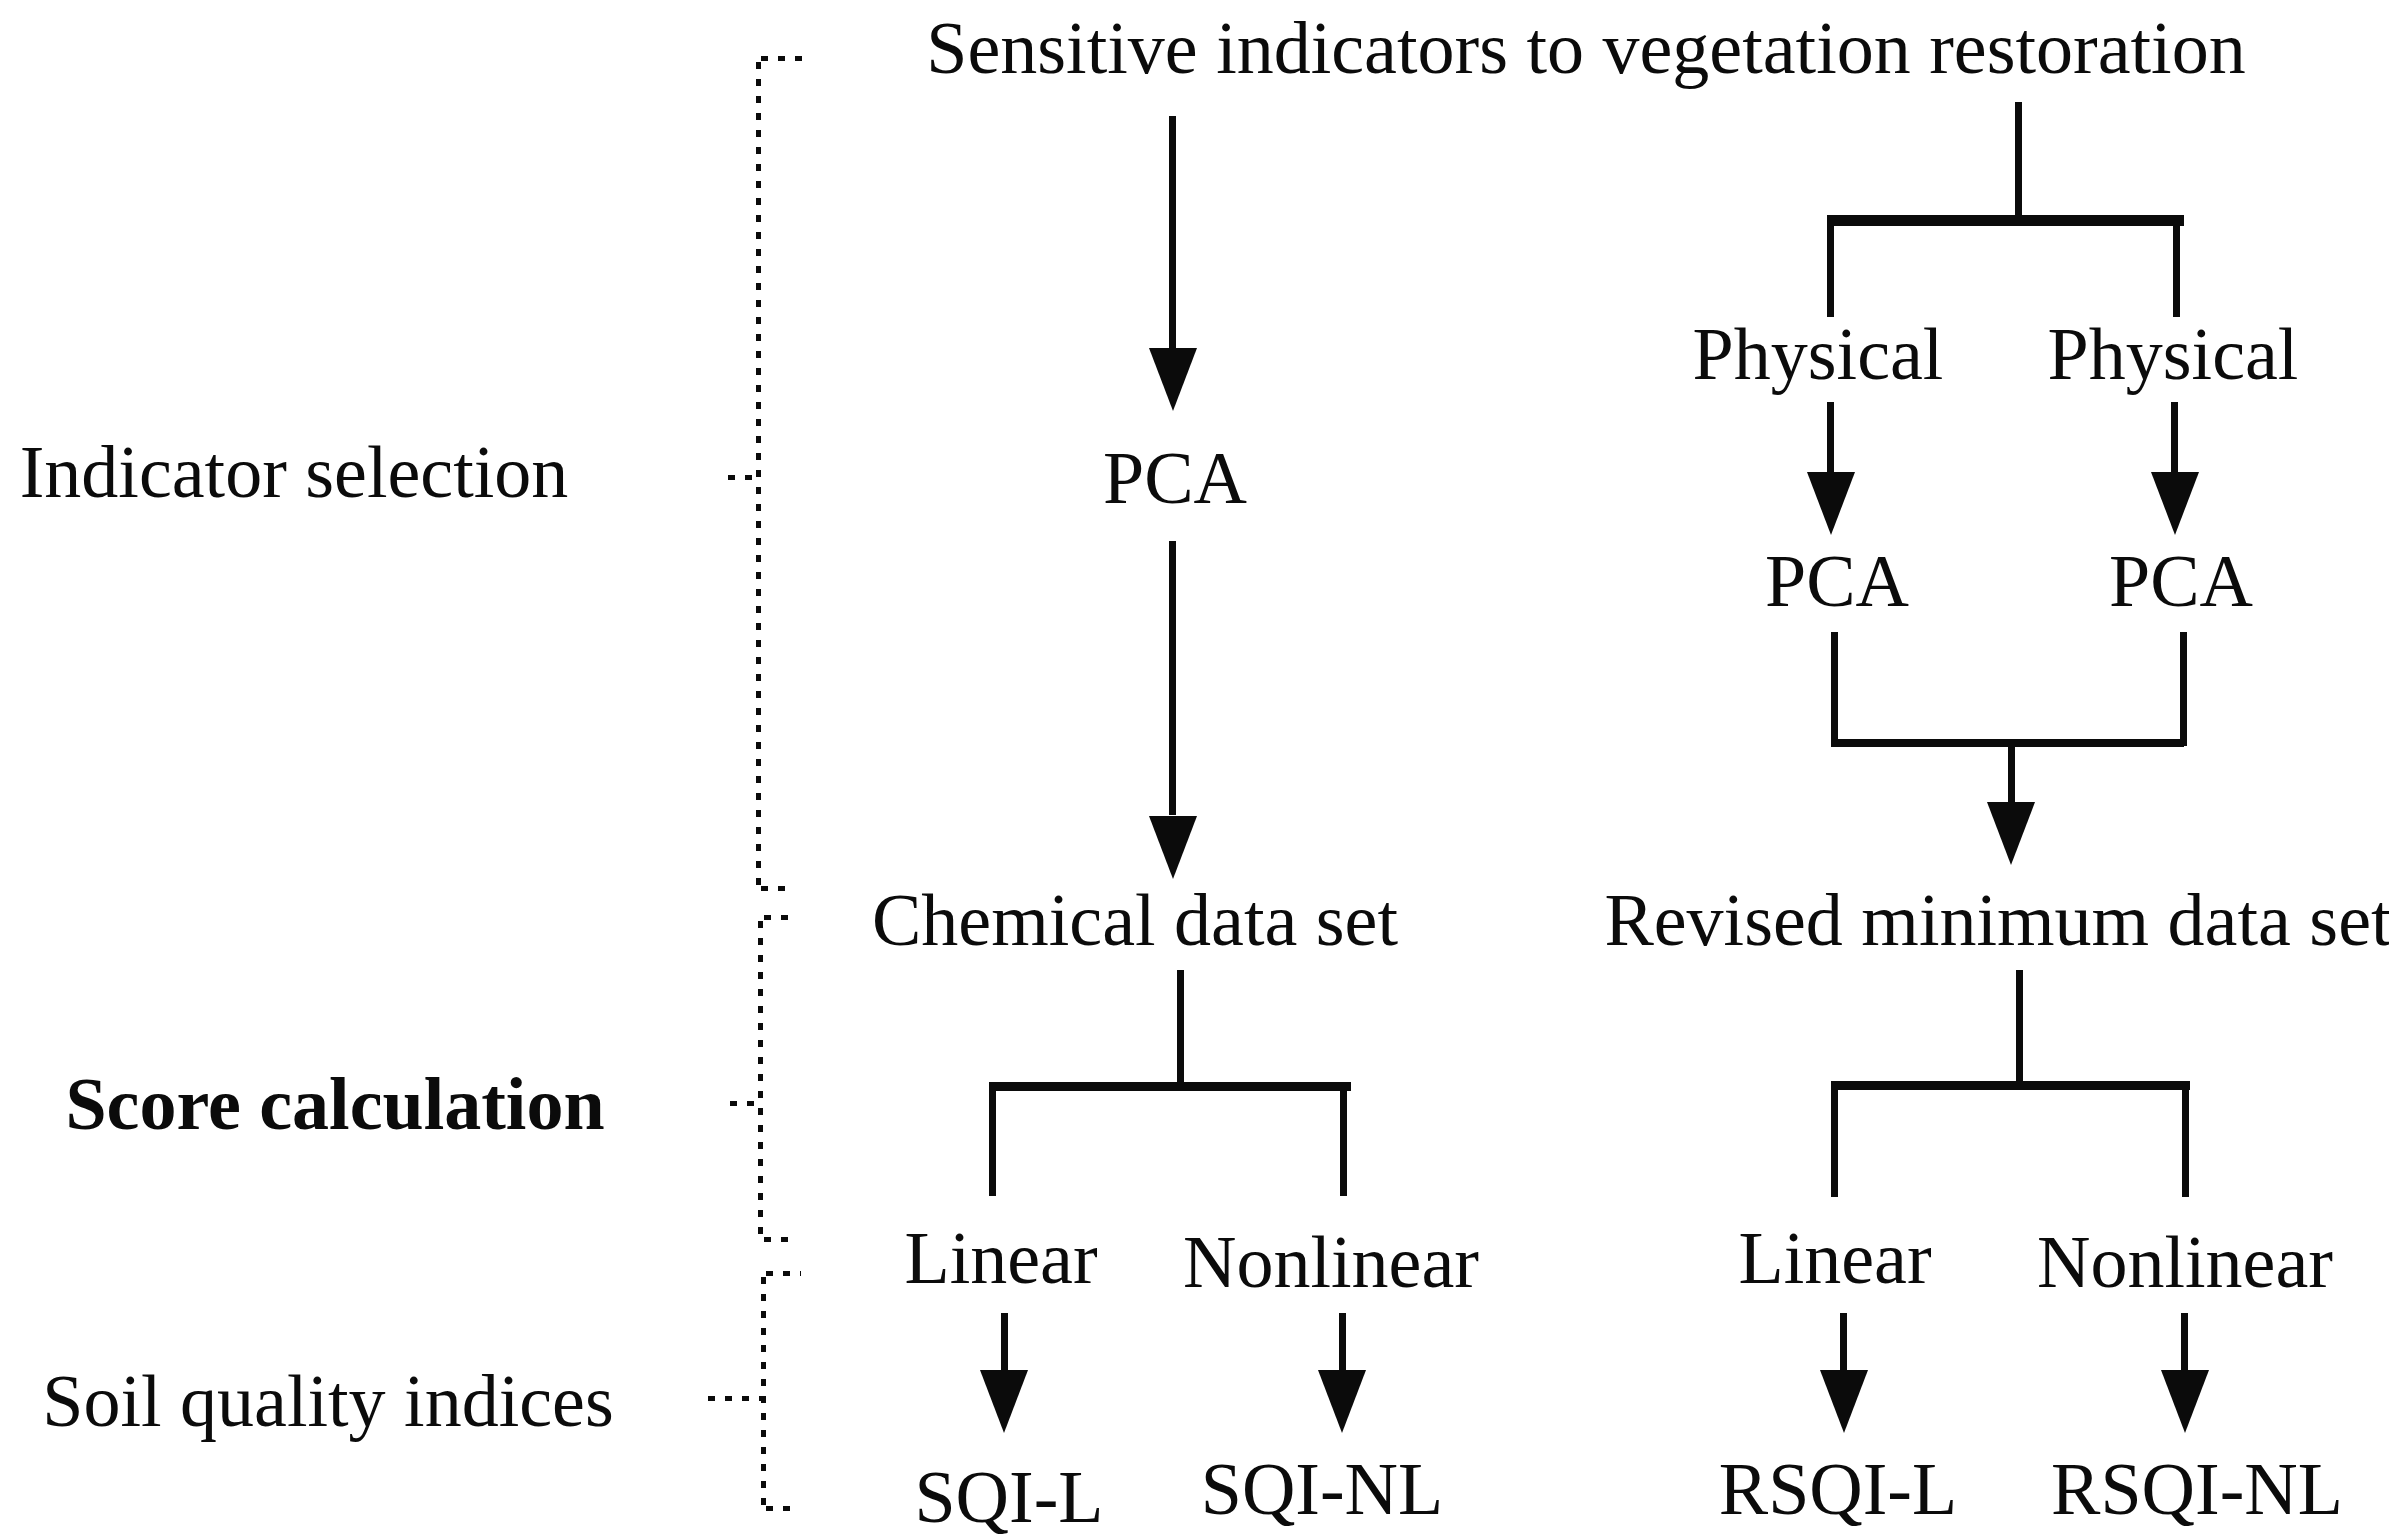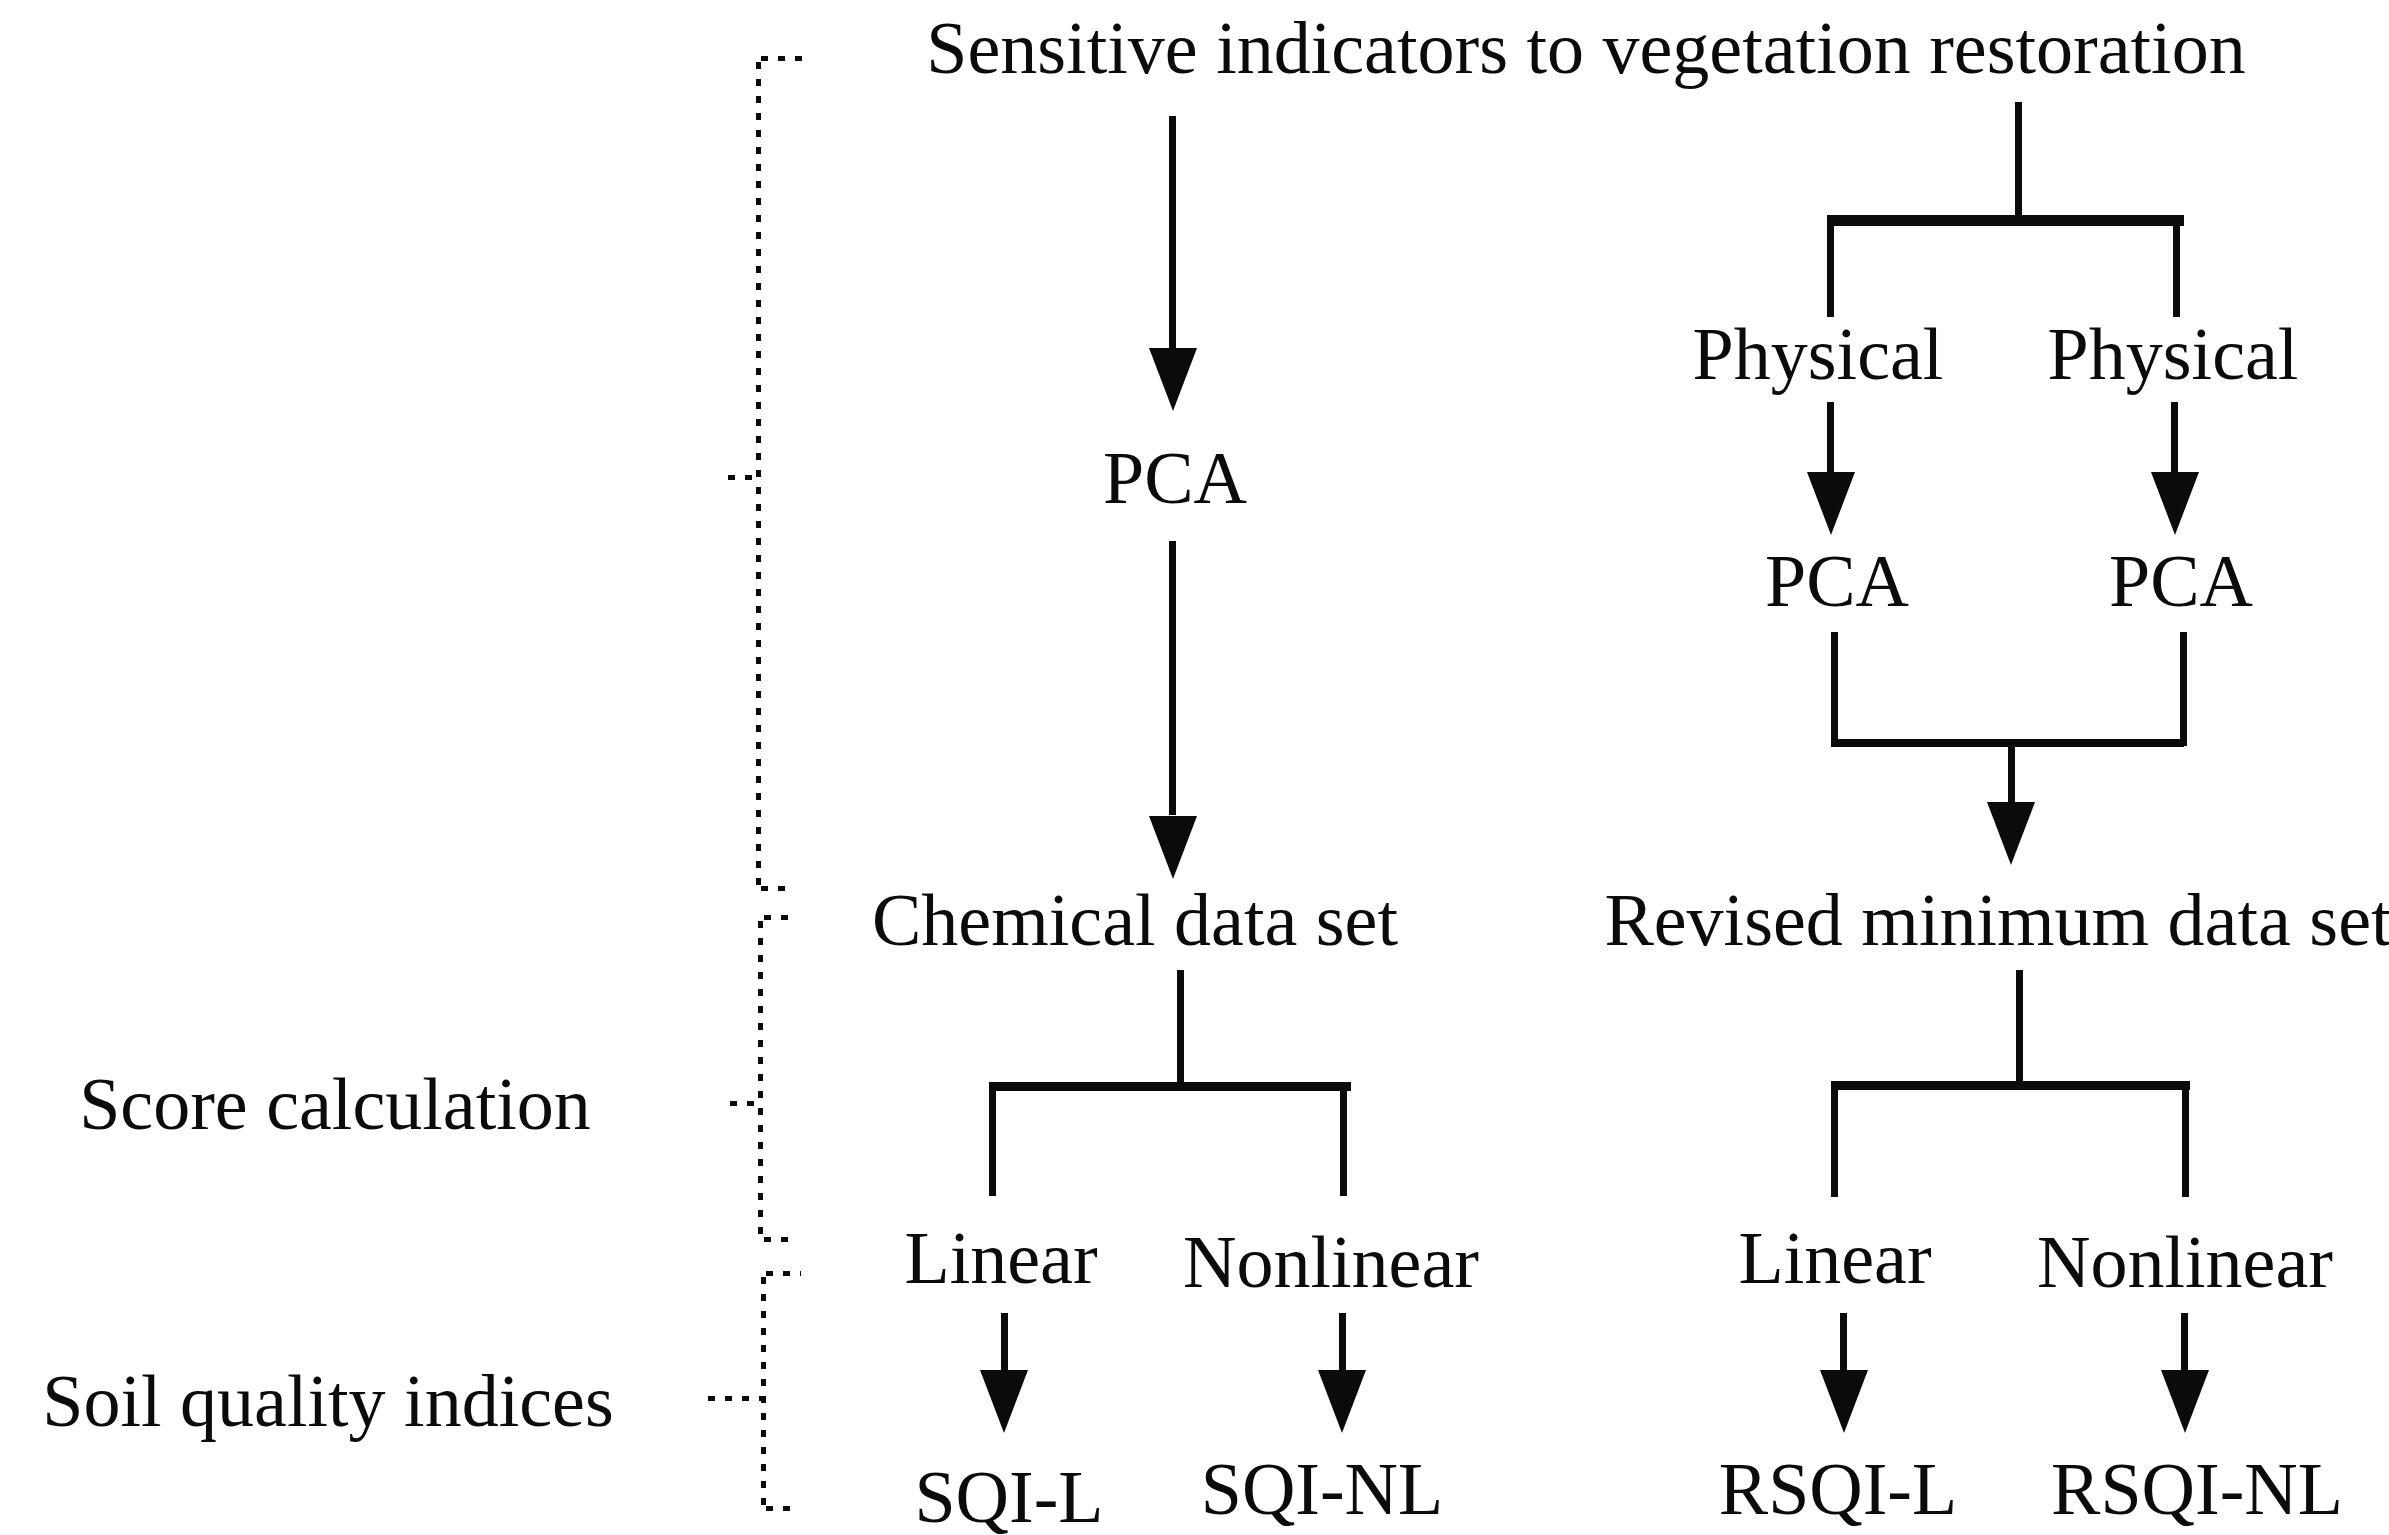--- a/index.html
+++ b/index.html
@@ -40,21 +40,22 @@
     background:repeating-linear-gradient(to right,#0b0b0b 0 7px,transparent 7px 17px);
   }
 </style>
 </head>
 <body>
 
 <div id="canvas">
 
   <div class="txt" style="left:1586px;top:48px;">Sensitive indicators to vegetation restoration</div>
 
-  <div class="txt" style="left:335px;top:1104px;">Score calculation</div>
+  <div class="txt" style="left:294px;top:472px;">Indicator selection</div>
+  <div class="txt" style="left:335px;top:1104px;font-weight:bold;">Score calculation</div>
   <div class="txt" style="left:328px;top:1401px;">Soil quality indices</div>
 
   <div class="doth" style="left:761px;top:56px;width:43px;"></div>
   <div class="dotv" style="left:756px;top:62px;height:826px;"></div>
   <div class="doth" style="left:728px;top:475px;width:31px;"></div>
   <div class="doth" style="left:761px;top:886px;width:29px;"></div>
 
   <div class="doth" style="left:764px;top:915px;width:32px;"></div>
   <div class="dotv" style="left:758px;top:921px;height:322px;"></div>
   <div class="doth" style="left:730px;top:1101px;width:31px;"></div>

